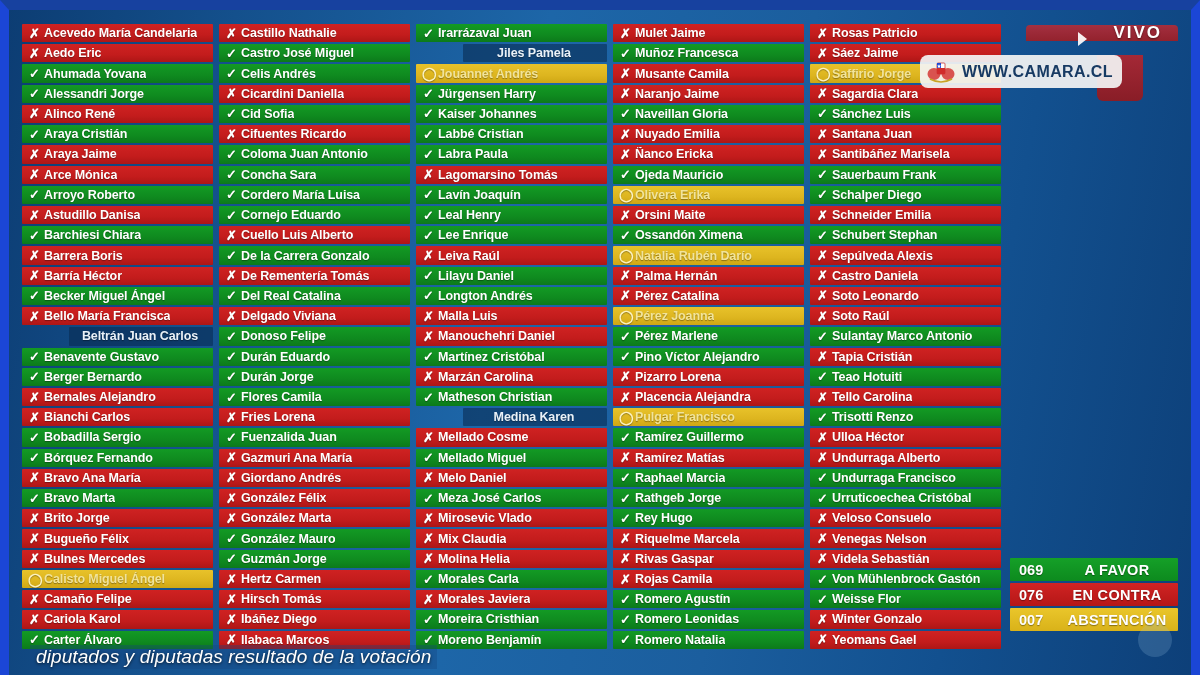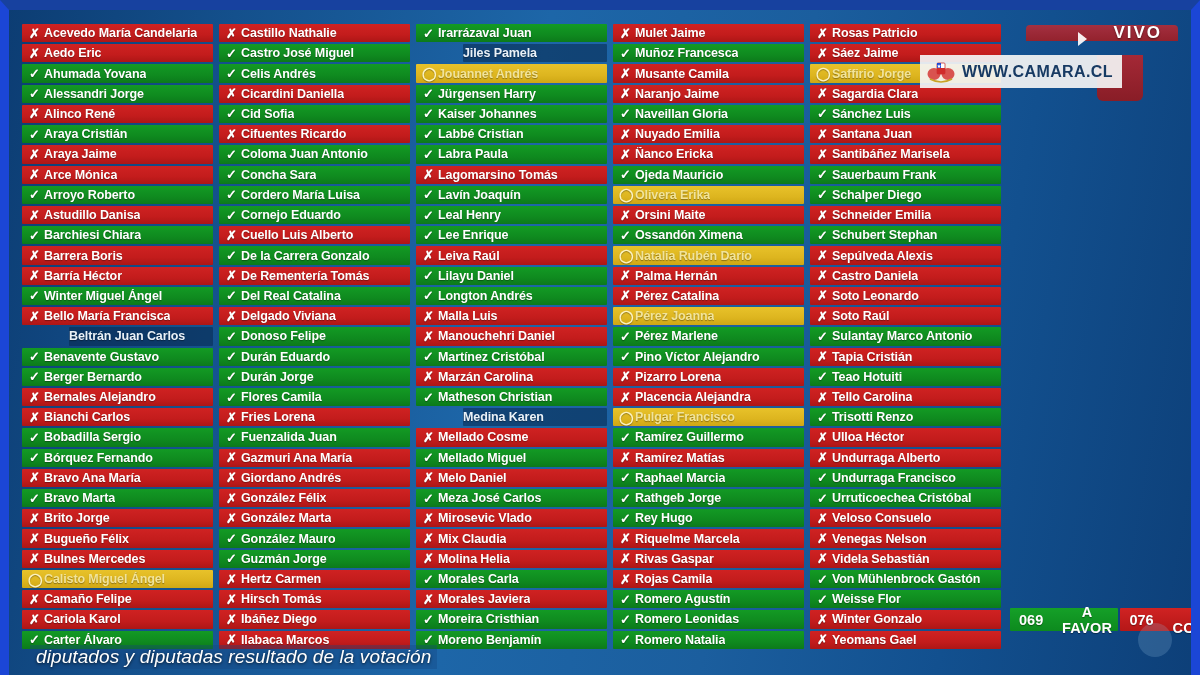--- a/index.html
+++ b/index.html
@@ -66,29 +66,29 @@
     font-size: 13px;
     font-weight: bold;
   }
   .row .nm { overflow: hidden; text-overflow: clip; }
 
   .row.si  { background: linear-gradient(180deg,#139a24 0%, #0f8a1f 60%, #0c7a1b 100%); }
   .row.no  { background: linear-gradient(180deg,#cf2222 0%, #c31c1c 60%, #ad1616 100%); }
   .row.abs { background: linear-gradient(180deg,#e8c22a 0%, #ddb51f 60%, #cfa714 100%); color:#6d5a07; }
   .row.abs .mark { color:#fdf3c0; }
   .row.abs .nm { color:#f2e49a; }
-  .row.none{ background: rgba(7,40,76,0.55); justify-content: flex-start; padding-left: 0; margin-left: 47px; }
+  .row.none{ background: rgba(7,40,76,0.55); justify-content: center; padding-left: 0; margin-left: 47px; }
   .row.none .nm { color:#e9f1f8; }
 
   
   .results {
     position: absolute;
     right: 22px; bottom: 44px;
     width: 168px;
-    display: flex; flex-direction: row;
+    display: flex; flex-direction: column;
     gap: 2px;
     z-index: 12;
   }
   .res {
     height: 23px;
     display: flex; align-items: center;
     font-size: 14.5px; font-weight: bold;
     color: #ffffff;
     border-radius: 1px;
     text-shadow: 0 1px 1px rgba(0,0,0,0.4);
@@ -133,21 +133,21 @@
 
   
   .camarabar {
     position: absolute;
     right: 78px; top: 55px;
     height: 33px;
     min-width: 196px;
     background: rgba(243,243,243,0.93);
     display: flex; align-items: center;
     padding: 0 9px 0 6px;
-    border-radius: 0;
+    border-radius: 8px;
     z-index: 24;
   }
   .camarabar .url {
     font-size: 16px; font-weight: bold; color: #173a63;
     letter-spacing: 0.4px; margin-left: 6px;
   }
   .crest { width: 30px; height: 28px; display:block; }
 
   
   .caption {
@@ -227,21 +227,21 @@
         <div class="row no">
           <span class="mark">✗</span>
           <span class="nm">Barrera Boris</span>
         </div>
         <div class="row no">
           <span class="mark">✗</span>
           <span class="nm">Barría Héctor</span>
         </div>
         <div class="row si">
           <span class="mark">✓</span>
-          <span class="nm">Winter Miguel Ángel</span>
+          <span class="nm">Becker Miguel Ángel</span>
         </div>
         <div class="row no">
           <span class="mark">✗</span>
           <span class="nm">Bello María Francisca</span>
         </div>
         <div class="row none">
           <span class="nm">Beltrán Juan Carlos</span>
         </div>
         <div class="row si">
           <span class="mark">✓</span>

